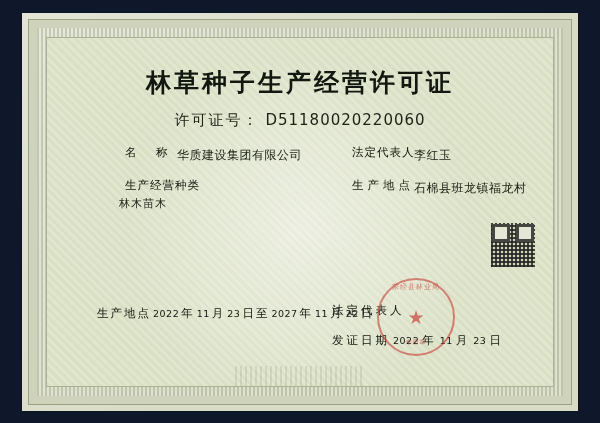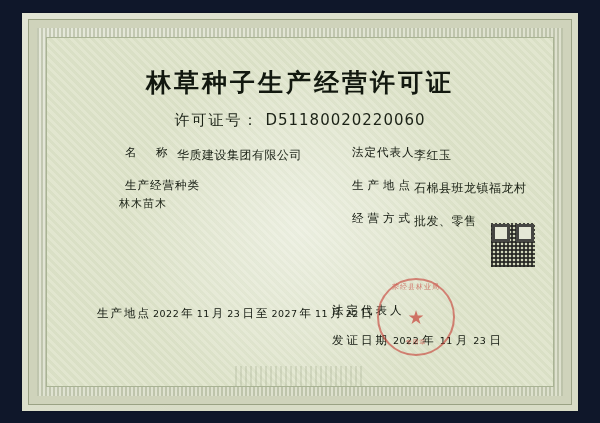--- a/index.html
+++ b/index.html
@@ -283,24 +283,20 @@
 
           <div class="col-right">
             <div class="field">
               <span class="f-label tight">法定代表人</span>
               <span class="f-value">李红玉</span>
             </div>
             <div class="field">
               <span class="f-label">生产地点</span>
               <span class="f-value">石棉县班龙镇福龙村</span>
             </div>
-            <div class="field">
-              <span class="f-label">经营方式</span>
-              <span class="f-value">批发、零售</span>
-            </div>
           </div>
 
         </div>
 
         <div class="valid-row">
           <span>生产地点</span><span class="num">2022</span><span>年</span><span class="num">11</span><span>月</span><span class="num">23</span><span>日</span><span>至</span><span class="num">2027</span><span>年</span><span class="num">11</span><span>月</span><span class="num">22</span><span>日</span>
         </div>
 
         <div class="issuer-row">法定代表人</div>
 

